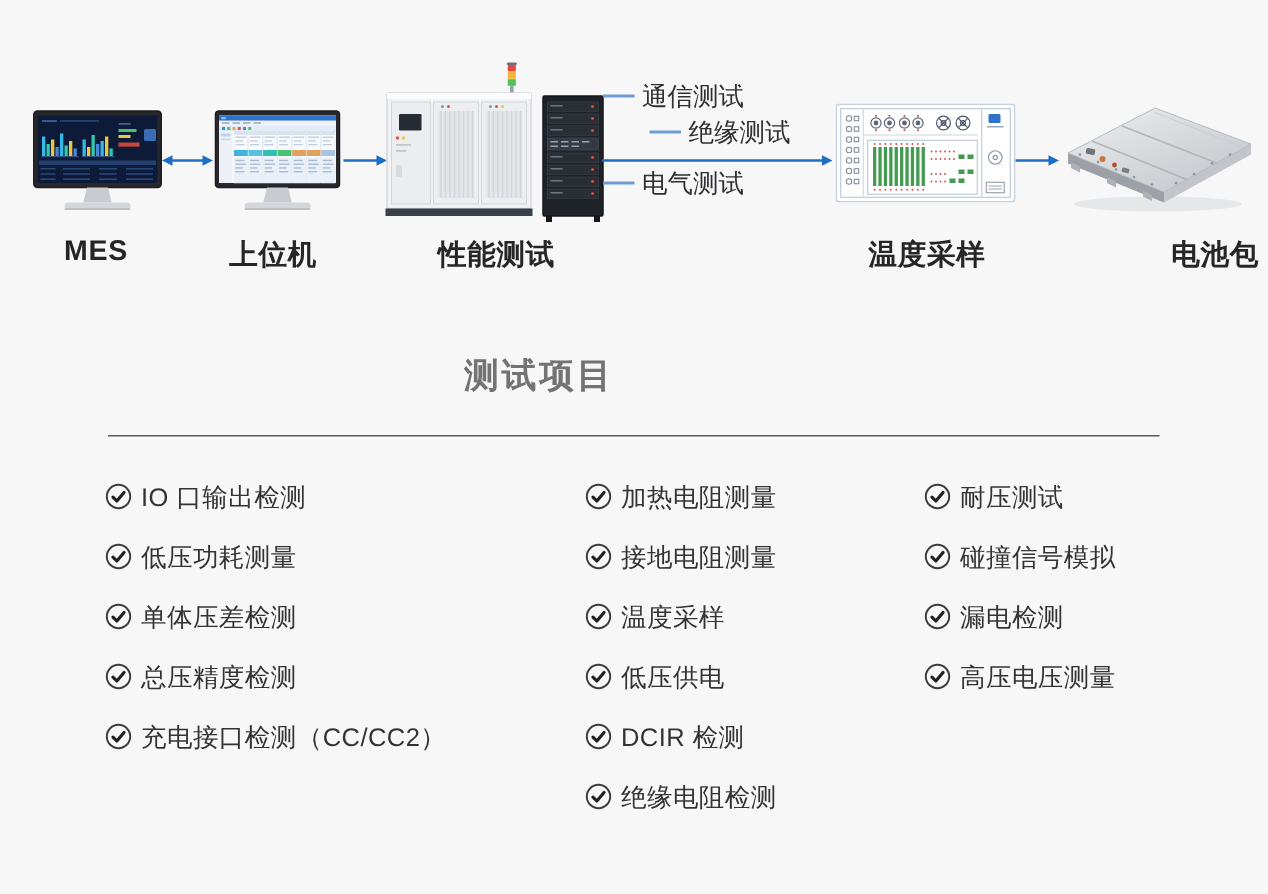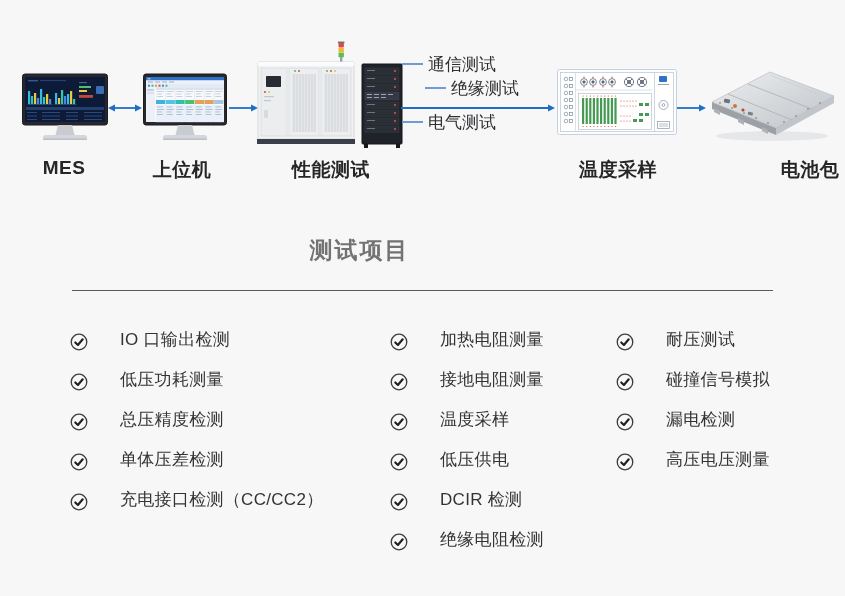--- a/index.html
+++ b/index.html
@@ -26,21 +26,21 @@
   .section-title{
     position:absolute;top:235px;left:0;width:719px;margin:0;
     text-align:center;font-size:23px;font-weight:700;color:#737373;letter-spacing:2px;
   }
   .divider{position:absolute;top:290px;left:72px;width:701px;height:0;border-top:1px solid #595a5e;}
   
   .check-col{position:absolute;top:311px;display:flex;flex-direction:column;}
   .check-col.c1{left:70px;}
   .check-col.c2{left:390px;}
   .check-col.c3{left:616px;}
-  .check-item{height:40px;display:flex;align-items:flex-end;gap:32px;}
+  .check-item{height:40px;display:flex;align-items:center;gap:6px;}
   .check-icon{width:18px;height:18px;flex:0 0 18px;display:inline-block;}
   .check-text{font-size:17px;font-weight:500;color:#333;white-space:nowrap;letter-spacing:.3px;}
 </style>
 </head>
 <body>
 
 <div class="flow">
 
   <div class="device" style="left:22px;top:60px;width:86px;height:84px;">
     <svg width="86" height="84" viewBox="0 0 86 84">
@@ -330,21 +330,21 @@
       </g>
       <rect x="108" y="104" width="4" height="4" fill="#15171b"></rect>
       <rect x="140" y="104" width="4" height="4" fill="#15171b"></rect>
     </svg>
   </div>
 
   <div class="test-row" style="left:402px;top:52px;">
     <span class="test-tick"></span>
     <span>通信测试</span>
   </div>
-  <div class="test-row" style="left:425px;top:76px;">
+  <div class="test-row" style="left:402px;top:76px;padding-left:31px;">
     <span class="test-tick"></span>
     <span>绝缘测试</span>
   </div>
   <div class="test-row" style="left:402px;top:110px;">
     <span class="test-tick"></span>
     <span>电气测试</span>
   </div>
 
   <div class="arrow" style="left:401px;width:154px;">
     <svg width="154" height="12" viewBox="0 0 154 12">
@@ -562,34 +562,34 @@
           <circle cx="9" cy="9" r="7.8" fill="none" stroke="#3c3c3e" stroke-width="1.3"></circle>
           <path d="M5.3 9.4 L7.9 12 L12.7 6.3" fill="none" stroke="#1f1f21" stroke-width="2.1" stroke-linecap="round" stroke-linejoin="round"></path>
         </svg></span>
     <span class="check-text">低压功耗测量</span>
   </div>
   <div class="check-item">
     <span class="check-icon"><svg width="18" height="18" viewBox="0 0 18 18">
           <circle cx="9" cy="9" r="7.8" fill="none" stroke="#3c3c3e" stroke-width="1.3"></circle>
           <path d="M5.3 9.4 L7.9 12 L12.7 6.3" fill="none" stroke="#1f1f21" stroke-width="2.1" stroke-linecap="round" stroke-linejoin="round"></path>
         </svg></span>
+    <span class="check-text">单体压差检测</span>
+  </div>
+  <div class="check-item">
+    <span class="check-icon"><svg width="18" height="18" viewBox="0 0 18 18">
+          <circle cx="9" cy="9" r="7.8" fill="none" stroke="#3c3c3e" stroke-width="1.3"></circle>
+          <path d="M5.3 9.4 L7.9 12 L12.7 6.3" fill="none" stroke="#1f1f21" stroke-width="2.1" stroke-linecap="round" stroke-linejoin="round"></path>
+        </svg></span>
     <span class="check-text">总压精度检测</span>
   </div>
   <div class="check-item">
     <span class="check-icon"><svg width="18" height="18" viewBox="0 0 18 18">
           <circle cx="9" cy="9" r="7.8" fill="none" stroke="#3c3c3e" stroke-width="1.3"></circle>
           <path d="M5.3 9.4 L7.9 12 L12.7 6.3" fill="none" stroke="#1f1f21" stroke-width="2.1" stroke-linecap="round" stroke-linejoin="round"></path>
         </svg></span>
-    <span class="check-text">单体压差检测</span>
-  </div>
-  <div class="check-item">
-    <span class="check-icon"><svg width="18" height="18" viewBox="0 0 18 18">
-          <circle cx="9" cy="9" r="7.8" fill="none" stroke="#3c3c3e" stroke-width="1.3"></circle>
-          <path d="M5.3 9.4 L7.9 12 L12.7 6.3" fill="none" stroke="#1f1f21" stroke-width="2.1" stroke-linecap="round" stroke-linejoin="round"></path>
-        </svg></span>
     <span class="check-text">充电接口检测（CC/CC2）</span>
   </div>
 </div>
 
 <div class="check-col c2">
   <div class="check-item">
     <span class="check-icon"><svg width="18" height="18" viewBox="0 0 18 18">
           <circle cx="9" cy="9" r="7.8" fill="none" stroke="#3c3c3e" stroke-width="1.3"></circle>
           <path d="M5.3 9.4 L7.9 12 L12.7 6.3" fill="none" stroke="#1f1f21" stroke-width="2.1" stroke-linecap="round" stroke-linejoin="round"></path>
         </svg></span>

